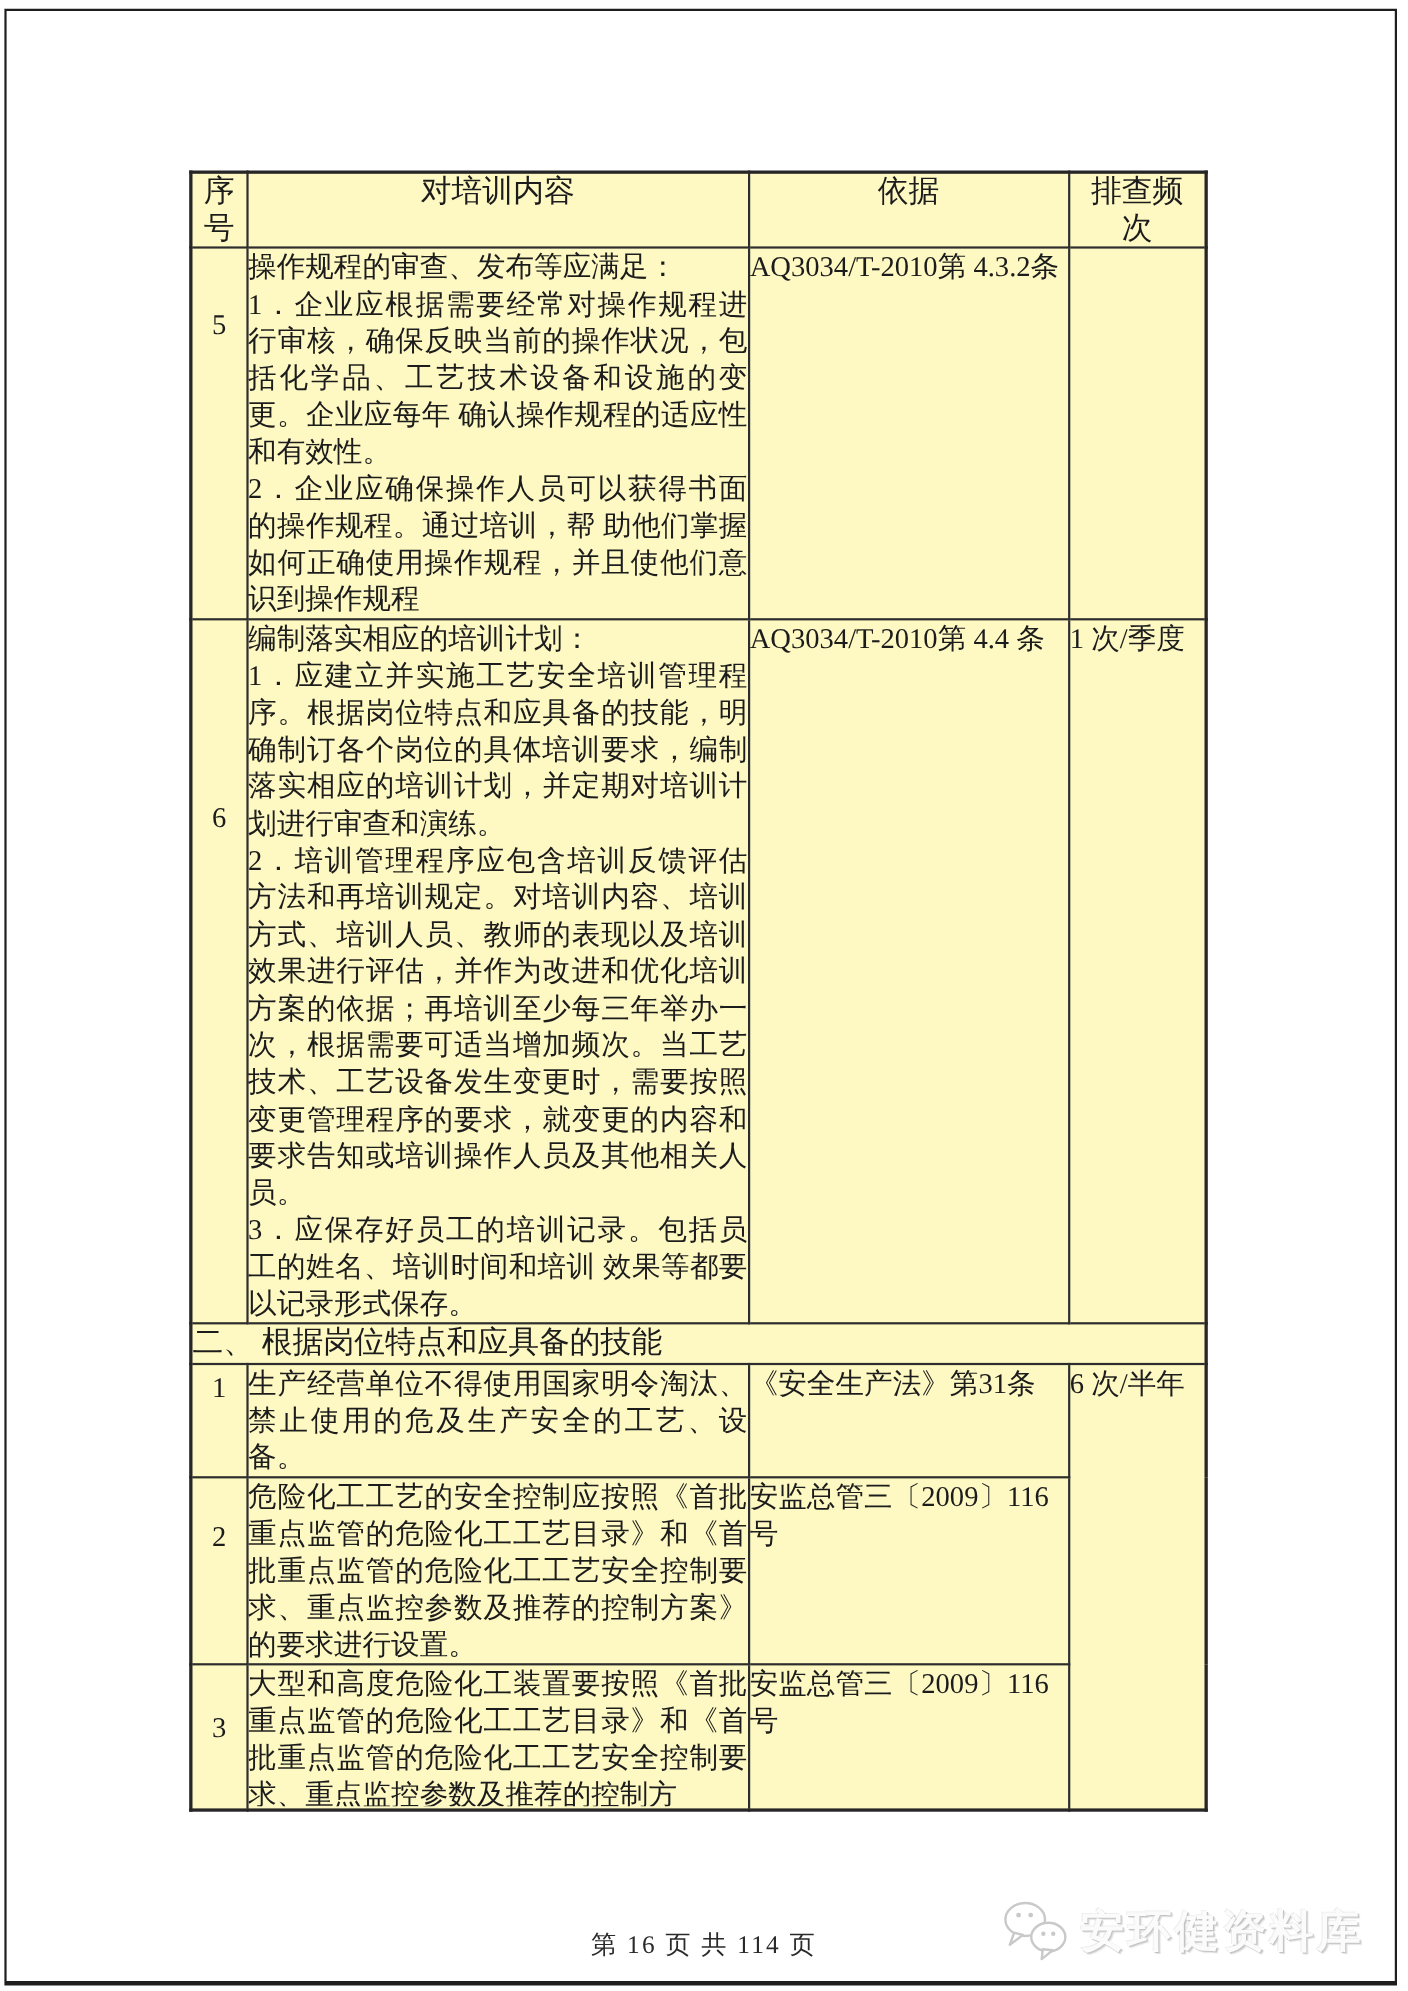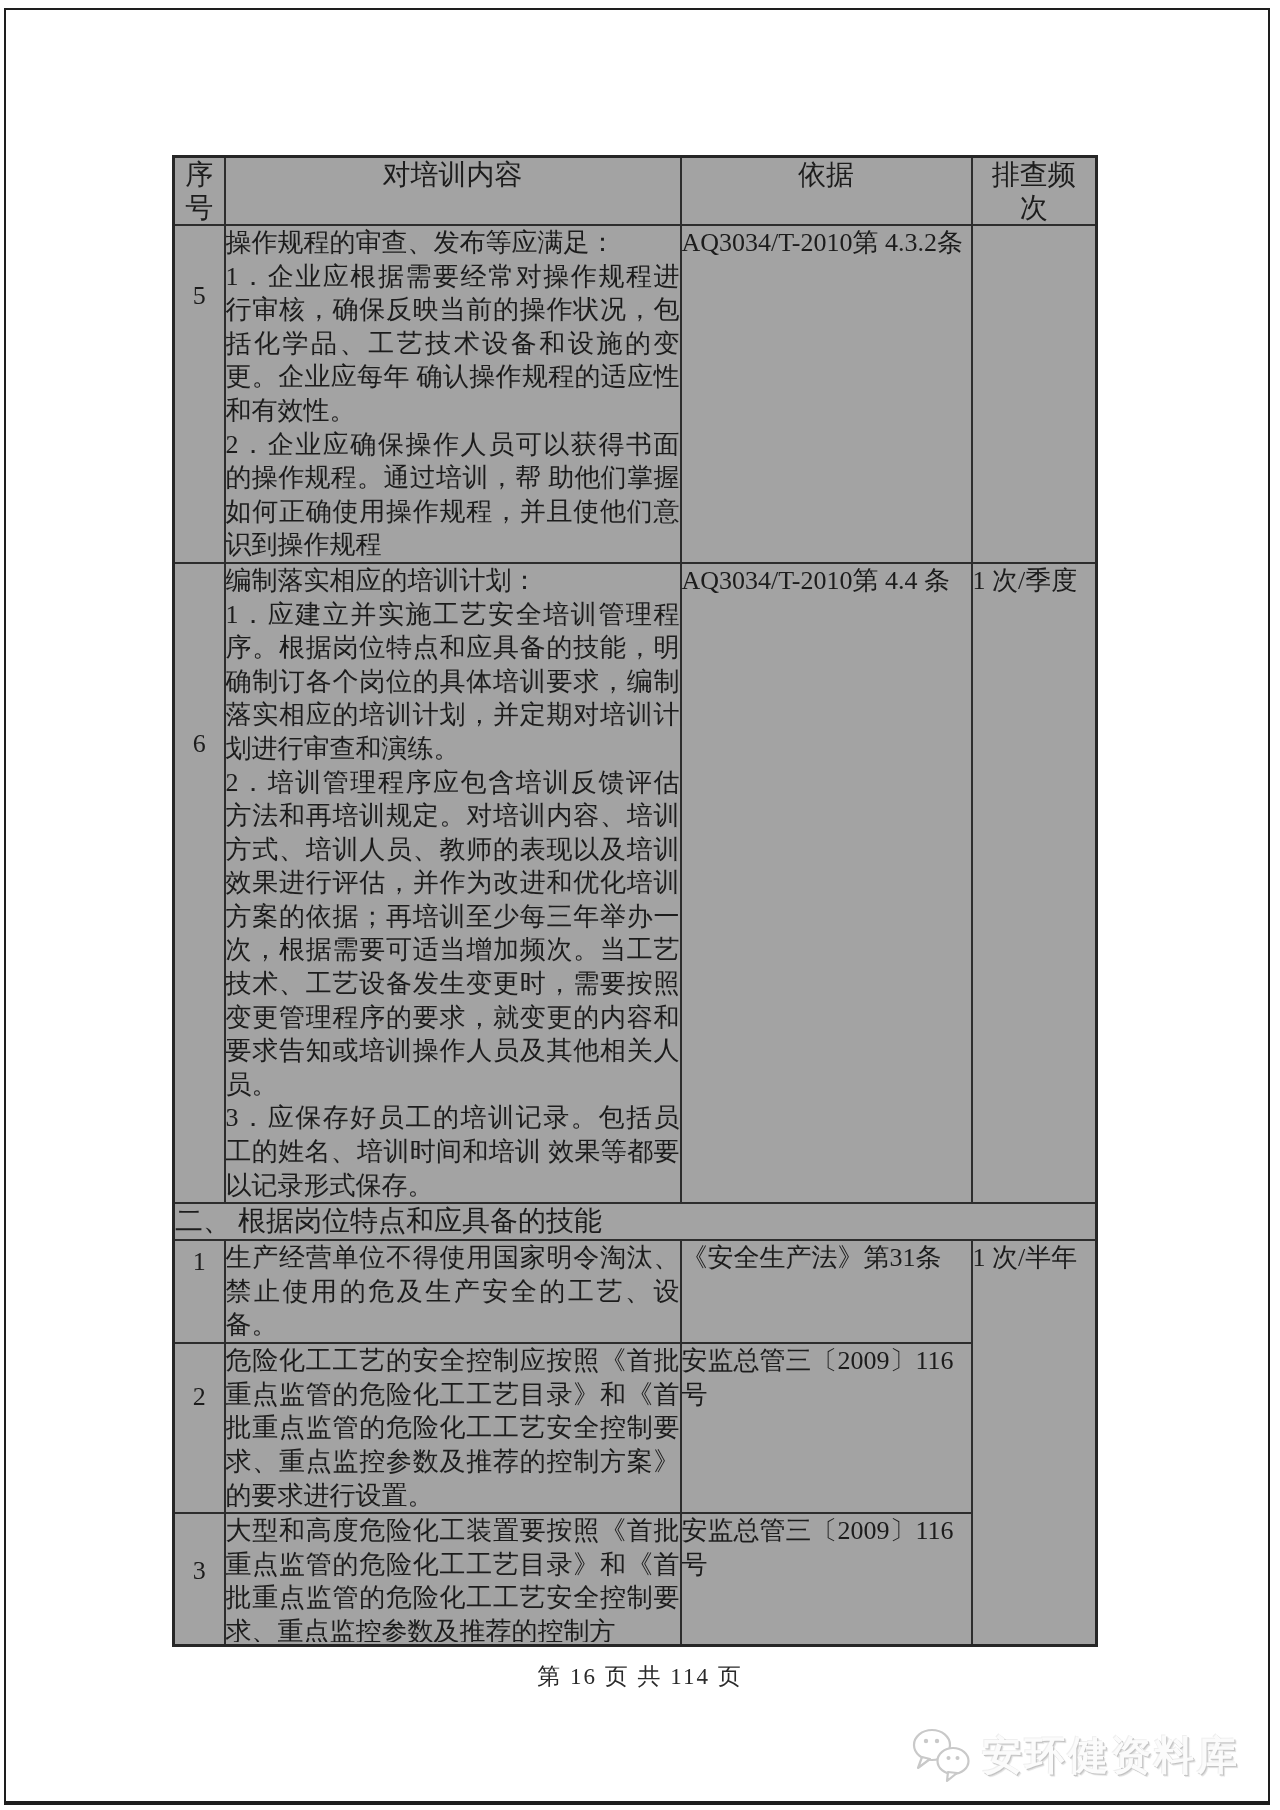--- a/index.html
+++ b/index.html
@@ -12,21 +12,21 @@
     position:absolute;left:4px;top:8px;width:1262px;height:1791px;
     border:2px solid #1e1e1e;border-bottom-width:4px;background:#fff;
   }
   table.checklist{
     position:absolute;left:172px;top:155px;width:923px;
     border-collapse:collapse;table-layout:fixed;
     font-size:26px;
   }
   table.checklist th,table.checklist td{
     border:2px solid #2d2d2d;padding:0;vertical-align:top;
-    font-weight:normal;background:#a3a3a3;
+    font-weight:normal;background:#fef9c3;
   }
   table.checklist{border:3px solid #262626;}
   th.hdr{
     text-align:center;vertical-align:middle;font-weight:bold;font-size:28px;
     line-height:33px;
   }
   .hdr-freq-inner{display:block;width:88px;margin:0 auto;}
   .cell-no{
     text-align:center;font-size:26px;line-height:30px;
   }
@@ -40,21 +40,21 @@
   }
   .cell-freq{
     padding:2px 6px 0 6px;line-height:33.6px;text-align:justify;text-align-last:left;
   }
   td.section-row{
     font-weight:bold;font-size:28px;line-height:33px;
     padding:1px 4px;vertical-align:middle;
   }
   .clip-box{height:128px;overflow:hidden;}
   .page-footer{
-    position:absolute;left:0;top:1661px;width:1280px;text-align:center;
+    position:absolute;left:0;top:1752px;width:1280px;text-align:center;
     font-size:23px;color:#2a2a2a;letter-spacing:2px;
   }
   .watermark{
     position:absolute;right:40px;top:1726px;display:flex;align-items:center;gap:8px;
   }
   .watermark-text{
     font-size:40px;font-weight:bold;letter-spacing:3px;
     color:#fbfbfb;
     text-shadow:1px 1px 0 #c3c3c3, 2px 2px 1px #dedede, -1px -1px 0 #efefef;
   }
@@ -106,21 +106,21 @@
     </tr>
     <tr style="height:37px">
       <td class="section-row" colspan="4">二、 根据岗位特点和应具备的技能</td>
     </tr>
     <tr style="height:103px">
       <td class="cell-no" style="padding-top:6px">1</td>
       <td class="cell-content">
         <p>生产经营单位不得使用国家明令淘汰、禁止使用的危及生产安全的工艺、设备。</p>
       </td>
       <td class="cell-basis">《安全生产法》第31条</td>
-      <td class="cell-freq" rowspan="3">1 次/半年</td>
+      <td class="cell-freq" rowspan="3">6 次/半年</td>
     </tr>
     <tr style="height:170px">
       <td class="cell-no" style="padding-top:38px">2</td>
       <td class="cell-content">
         <p>危险化工工艺的安全控制应按照《首批重点监管的危险化工工艺目录》和《首批重点监管的危险化工工艺安全控制要求、重点监控参数及推荐的控制方案》的要求进行设置。</p>
       </td>
       <td class="cell-basis">安监总管三〔2009〕116 号</td>
     </tr>
     <tr style="height:132px">
       <td class="cell-no" style="padding-top:42px">3</td>

